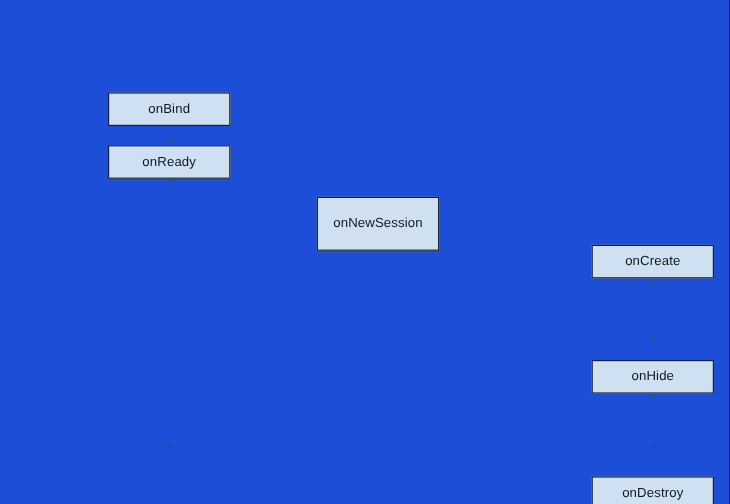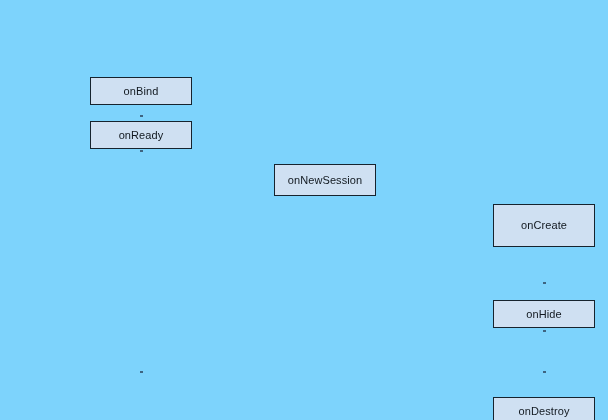--- a/index.html
+++ b/index.html
@@ -5,21 +5,21 @@
 <style>
   html, body {
     margin: 0;
     padding: 0;
     background: #000000;
   }
   #canvas {
     position: relative;
     width: 608px;
     height: 420px;
-    background: #7dd3fc;
+    background: #1d4ed8;
     overflow: hidden;
     font-family: "Liberation Sans", "DejaVu Sans", sans-serif;
   }
   .node {
     position: absolute;
     box-sizing: border-box;
     background: #cfe0f2;
     border: 1px solid #16232e;
     color: #11181f;
     font-size: 11px;
@@ -56,25 +56,25 @@
   <div class="tick" style="left:543px; top:371px;"></div>
 
   <div class="node" style="left:90px; top:77px; width:102px; height:28px;">
     <span class="node-label">onBind</span>
   </div>
 
   <div class="node" style="left:90px; top:121px; width:102px; height:28px;">
     <span class="node-label">onReady</span>
   </div>
 
-  <div class="node" style="left:264px; top:164px; width:102px; height:32px;margin-left:10px;">
+  <div class="node" style="left:264px; top:164px; width:102px; height:45px;">
     <span class="node-label">onNewSession</span>
   </div>
 
-  <div class="node" style="left:493px; top:204px; width:102px; height:43px;">
+  <div class="node" style="left:493px; top:204px; width:102px; height:28px;">
     <span class="node-label">onCreate</span>
   </div>
 
 
   <div class="node" style="left:493px; top:300px; width:102px; height:28px;">
     <span class="node-label">onHide</span>
   </div>
 
 
   <div class="node" style="left:493px; top:397px; width:102px; height:28px;">

